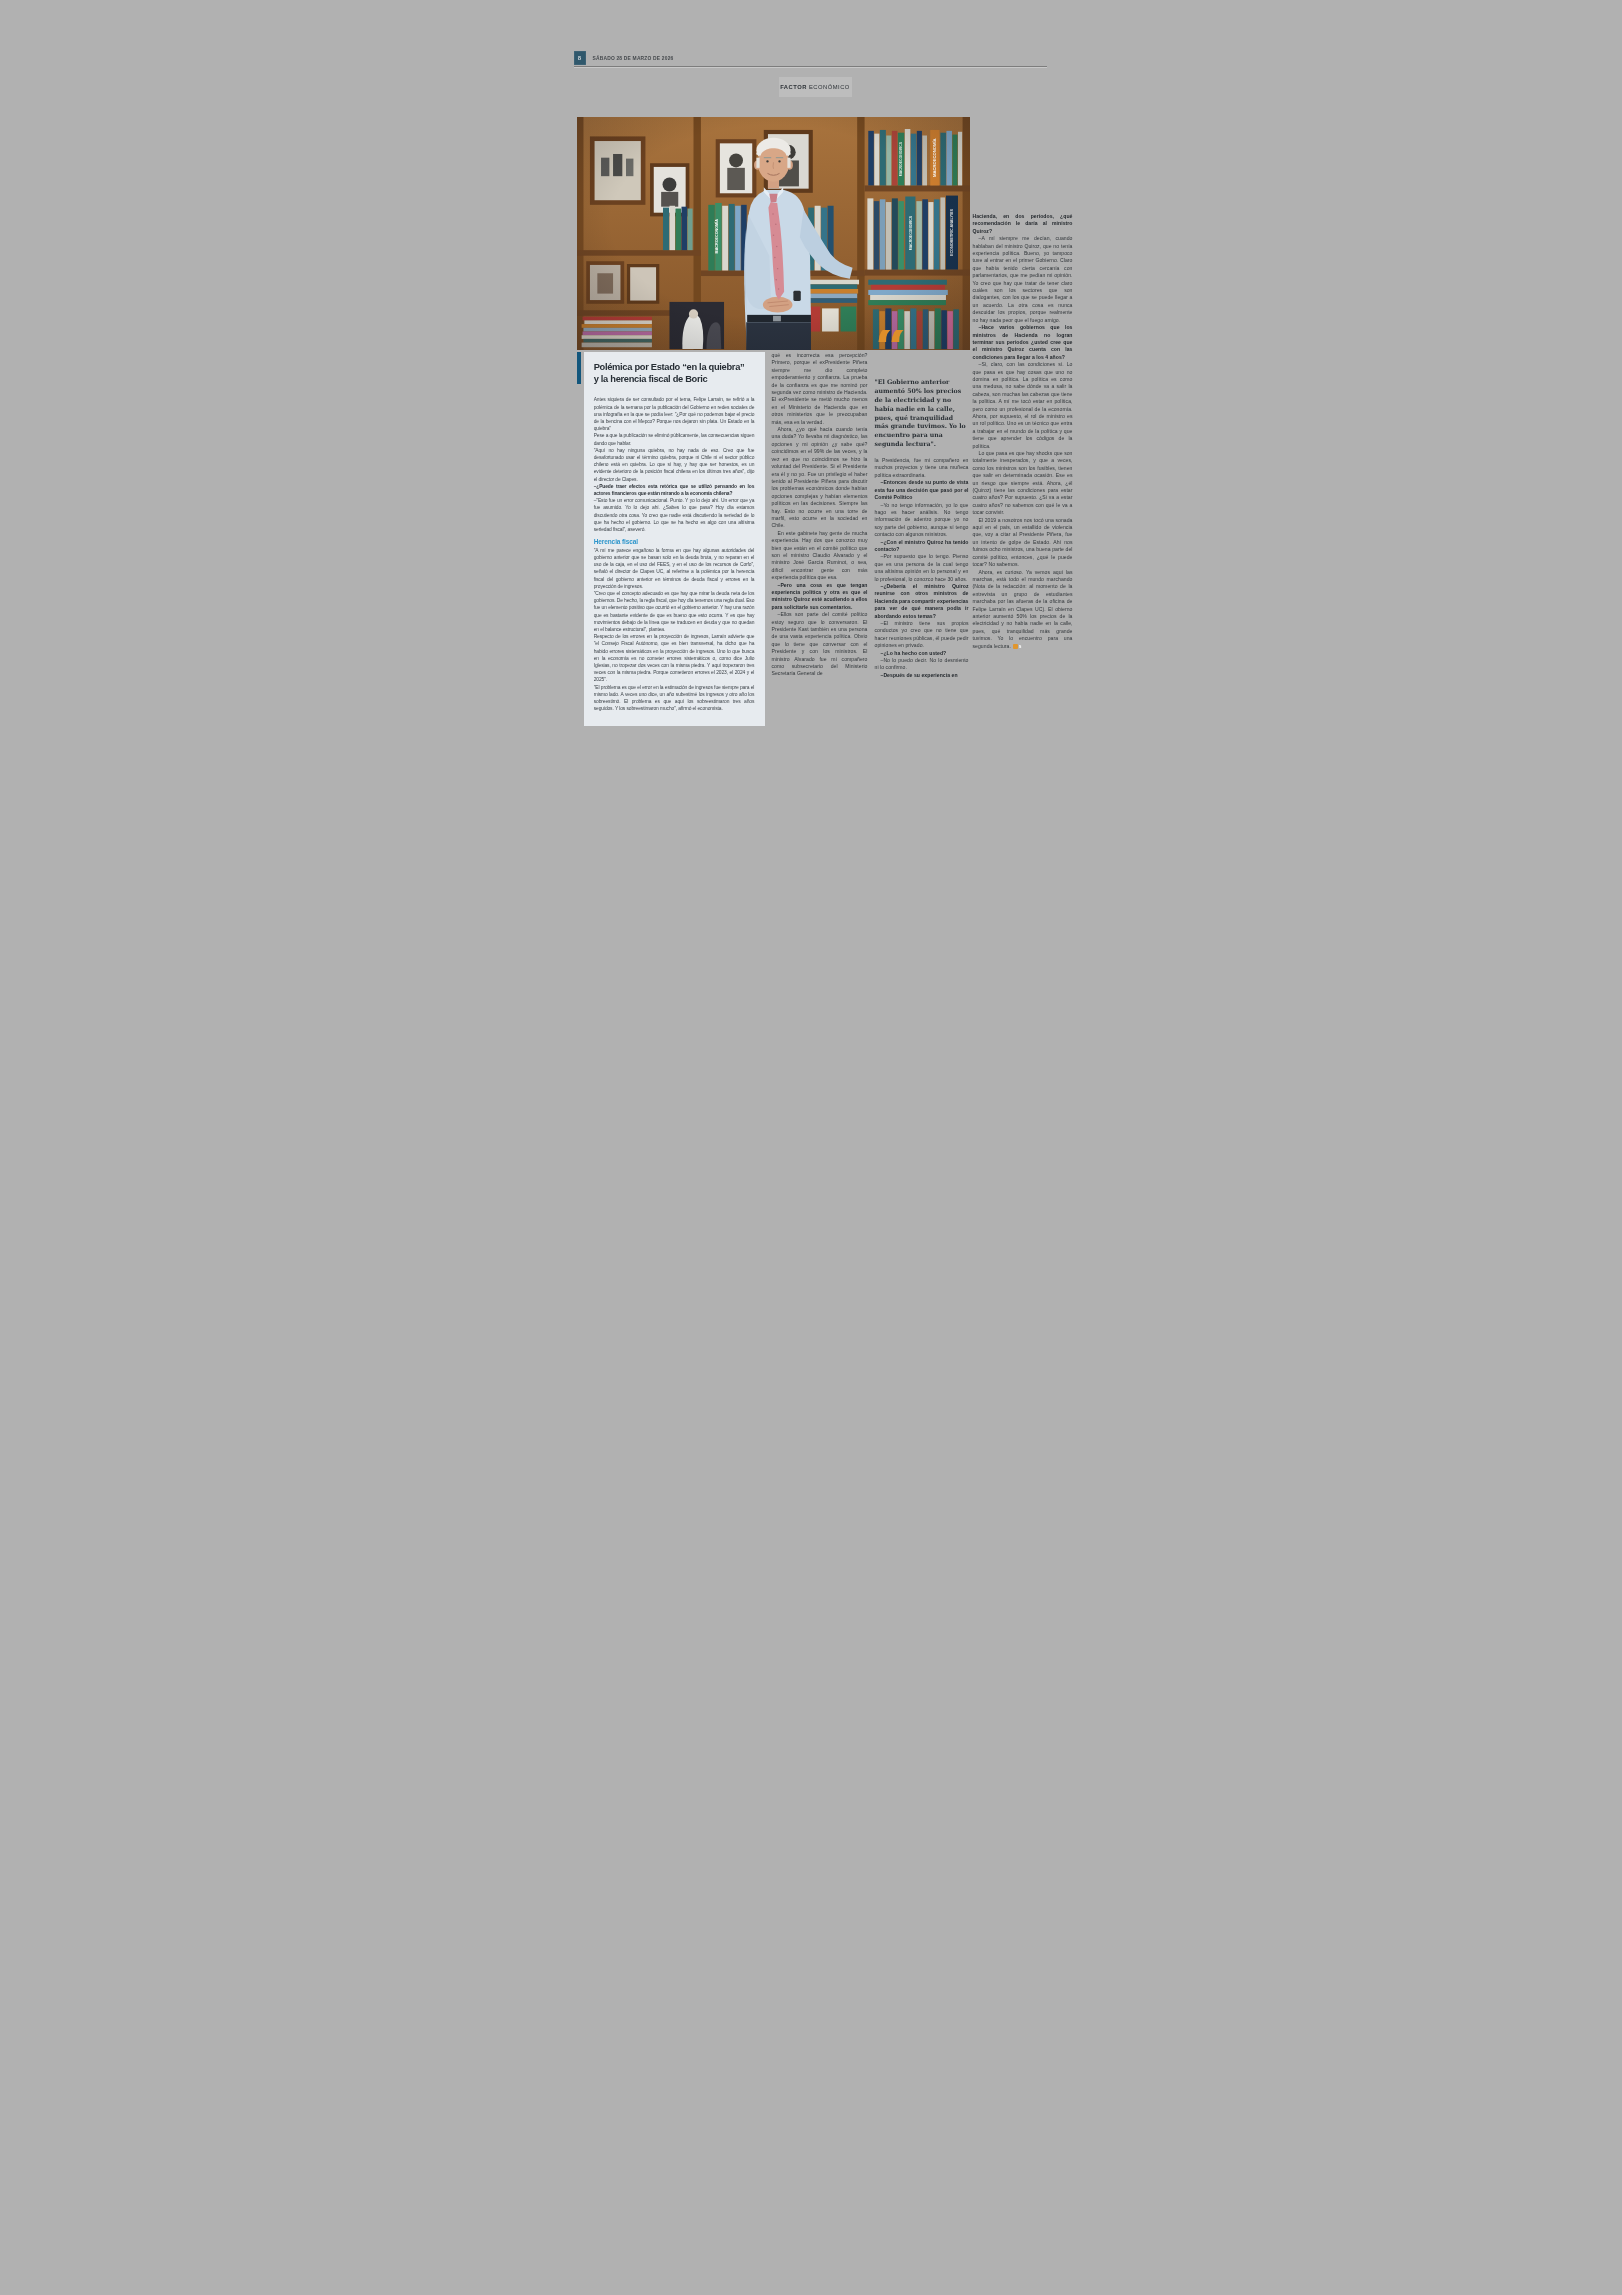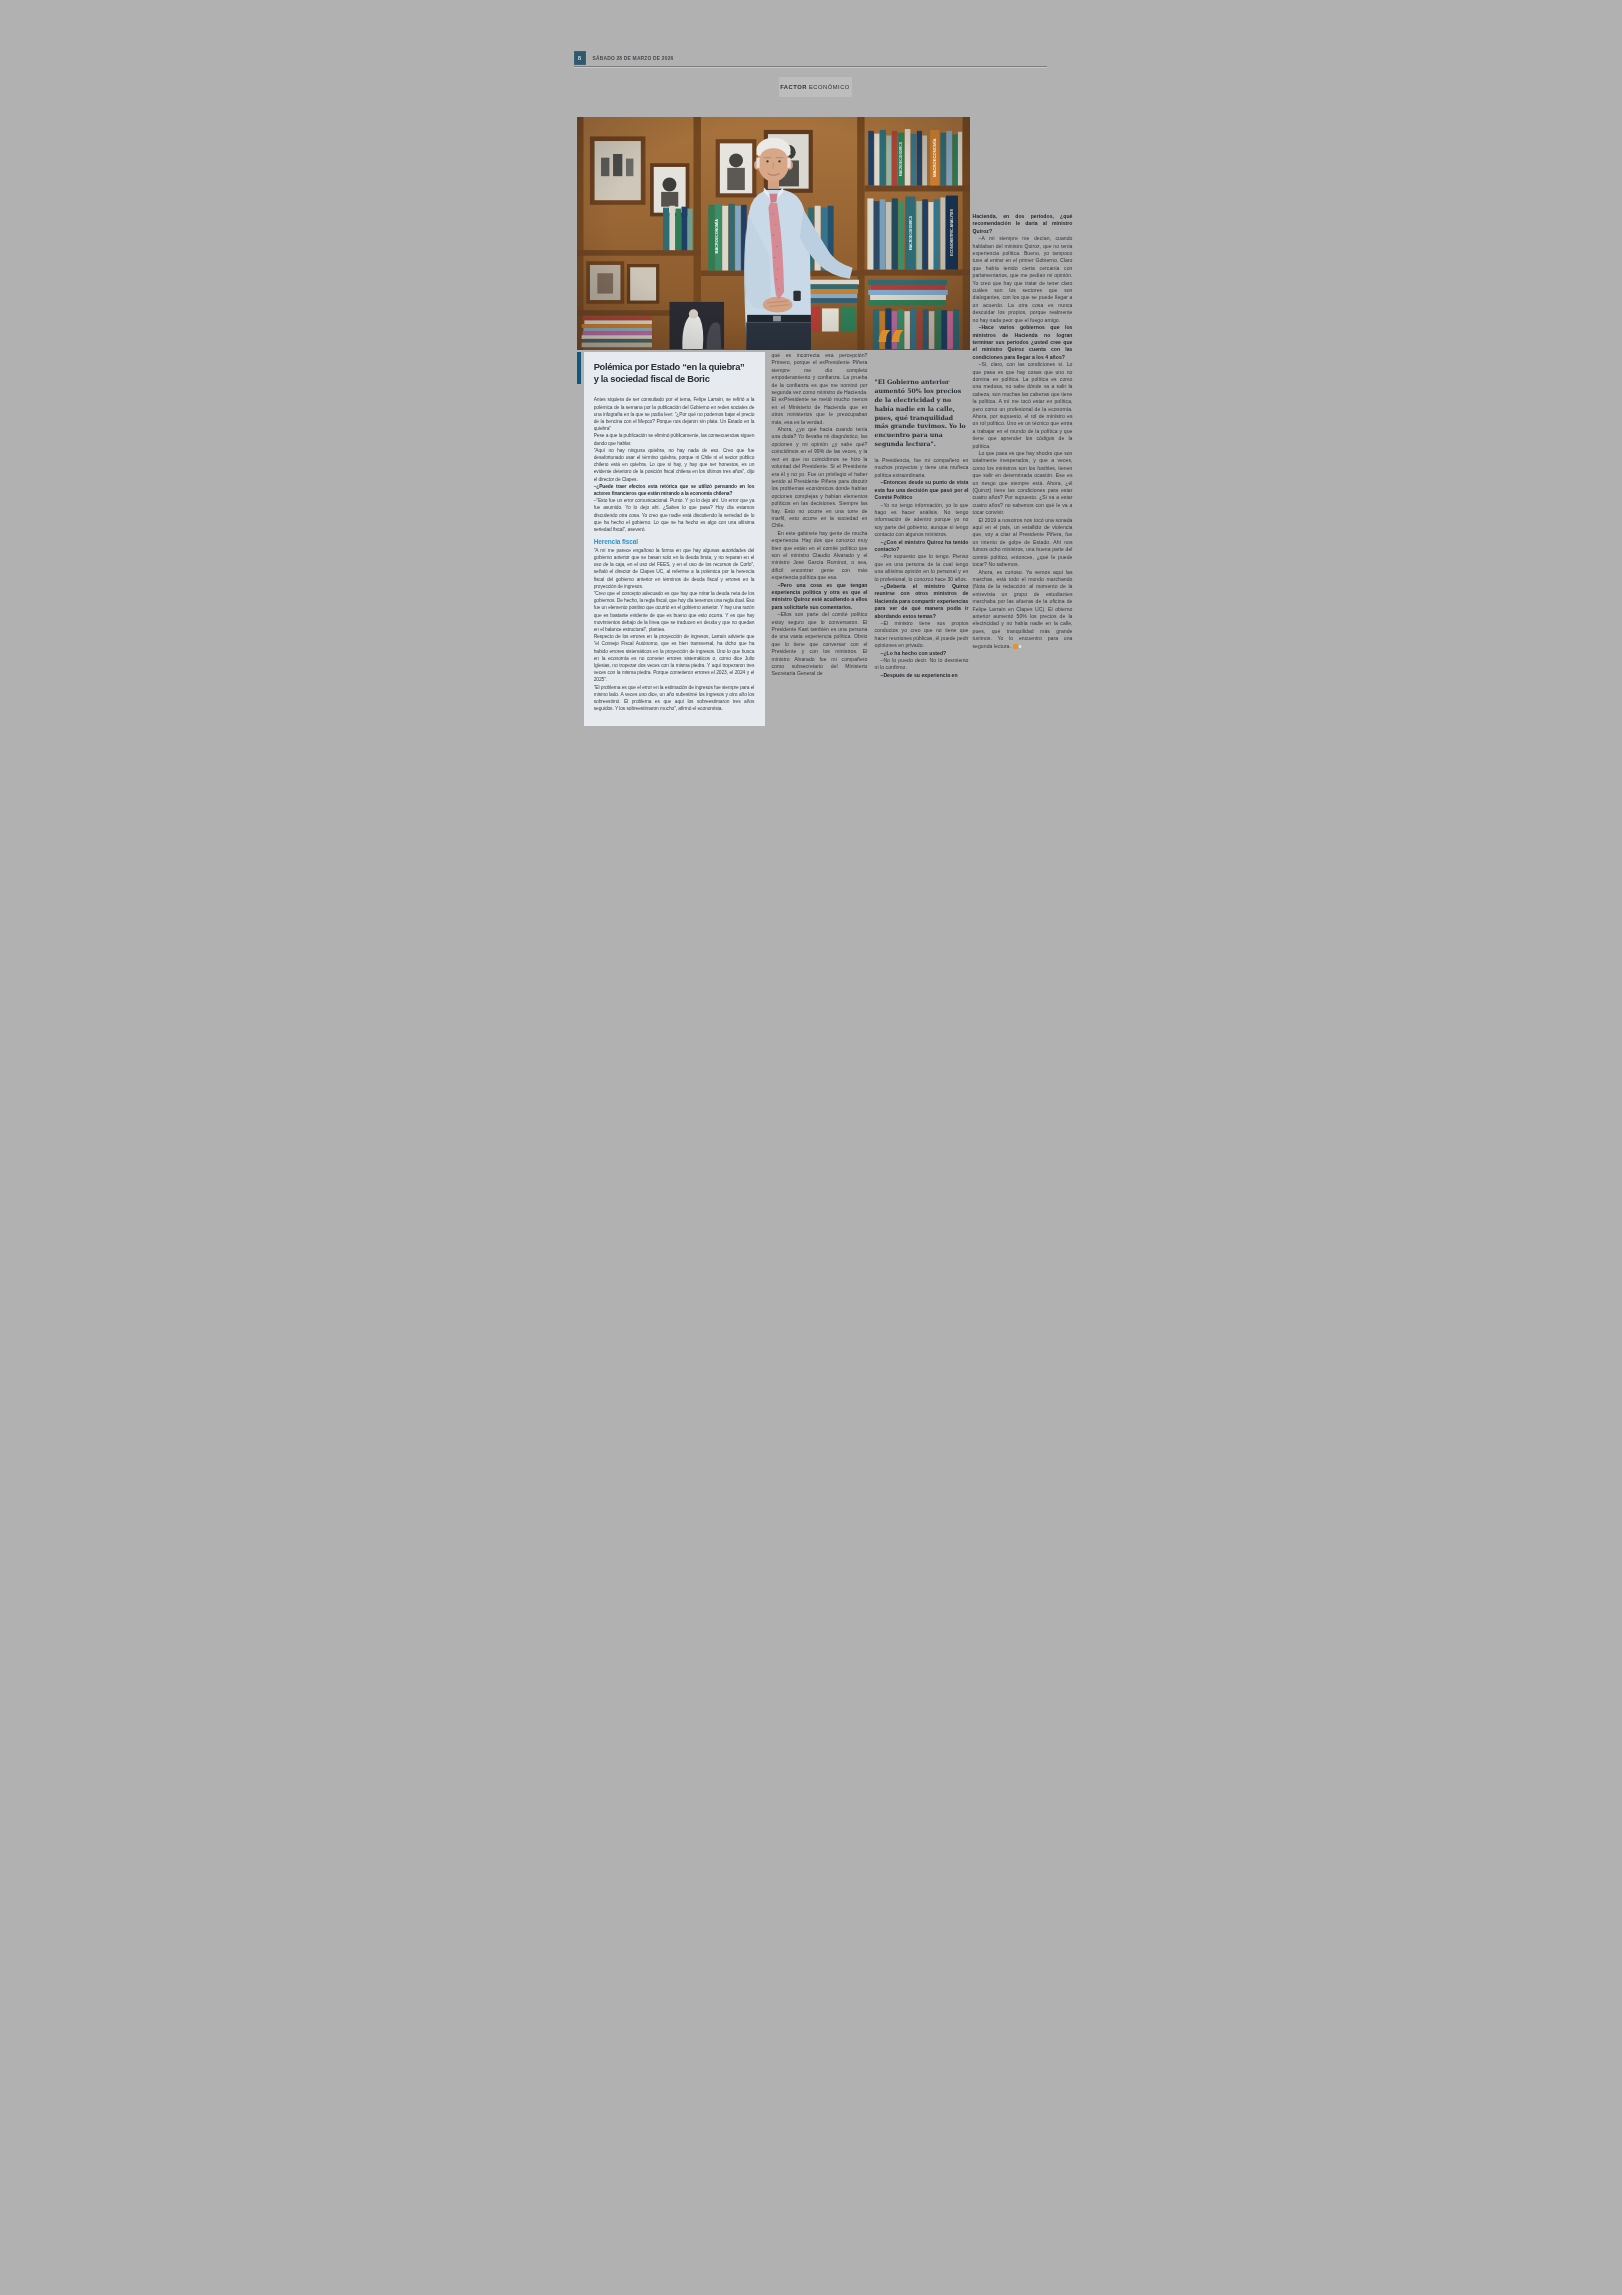--- a/index.html
+++ b/index.html
@@ -272,21 +272,21 @@
         <rect x="366" y="444" width="140" height="60" fill="#2b3340"></rect>
       </g>
       <rect x="0" y="0" width="850" height="504" fill="url(#vig)"></rect>
     </svg>
   </div>
 
   <div class="box-bar"></div>
   <div class="box">
     <div class="title-wrap">
       <div class="title">Polémica por Estado “en la quiebra”</div>
-      <div class="title">y la sociedad fiscal de Boric</div>
+      <div class="title">y la herencia fiscal de Boric</div>
     </div>
     <div>
         <p class="para">Antes siquiera de ser consultado por el tema, Felipe Larraín, se refirió a la polémica de la semana por la publicación del Gobierno en redes sociales de una infografía en la que se podía leer: "¿Por qué no podemos bajar el precio de la bencina con el Mepco? Porque nos dejaron sin plata. Un Estado en la quiebra"</p>
         <p class="para">Pese a que la publicación se eliminó públicamente, las consecuencias siguen dando que hablar.</p>
         <p class="para">"Aquí no hay ninguna quiebra, no hay nada de eso. Creo que fue desafortunado usar el término quiebra, porque ni Chile ni el sector público chileno está en quiebra. Lo que sí hay, y hay que ser honestos, es un evidente deterioro de la posición fiscal chilena en los últimos tres años", dijo el director de Clapes.</p>
         <p class="para bold">–¿Puede traer efectos esta retórica que se utilizó pensando en los actores financieros que están mirando a la economía chilena?</p>
         <p class="para">–"Esto fue un error comunicacional. Punto. Y yo lo dejo ahí. Un error que ya fue asumido. Yo lo dejo ahí. ¿Sabes lo que pasa? Hoy día estamos discutiendo otra cosa. Yo creo que nadie está discutiendo la seriedad de lo que ha hecho el gobierno. Lo que se ha hecho es algo con una altísima seriedad fiscal", aseveró.</p>
       </div>
     <h2 class="subhead">Herencia fiscal</h2>
     <div>

